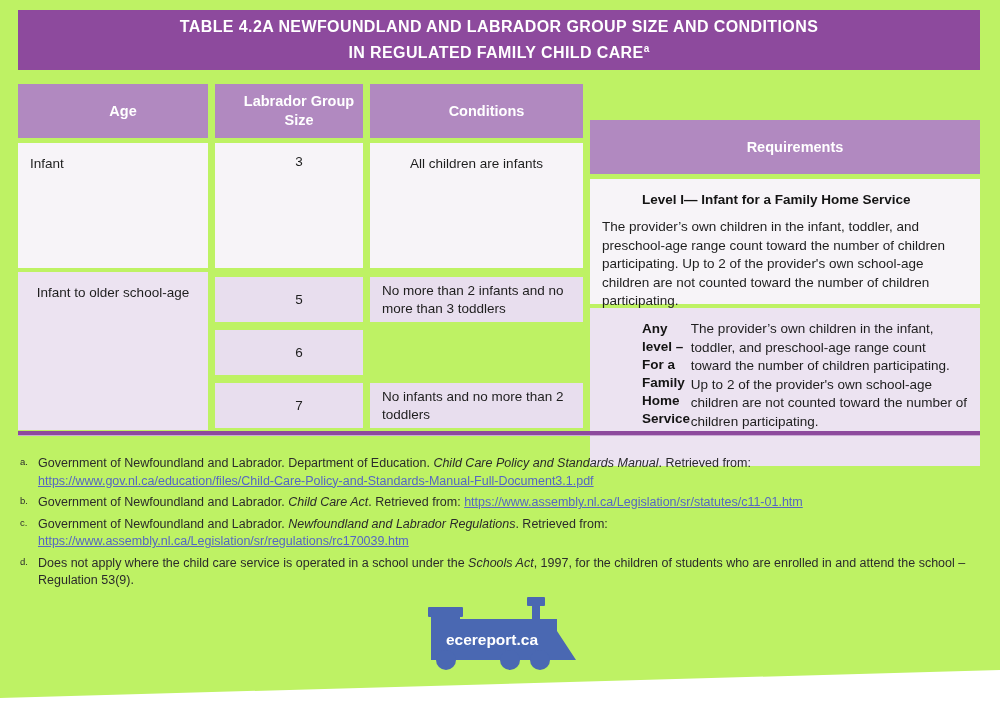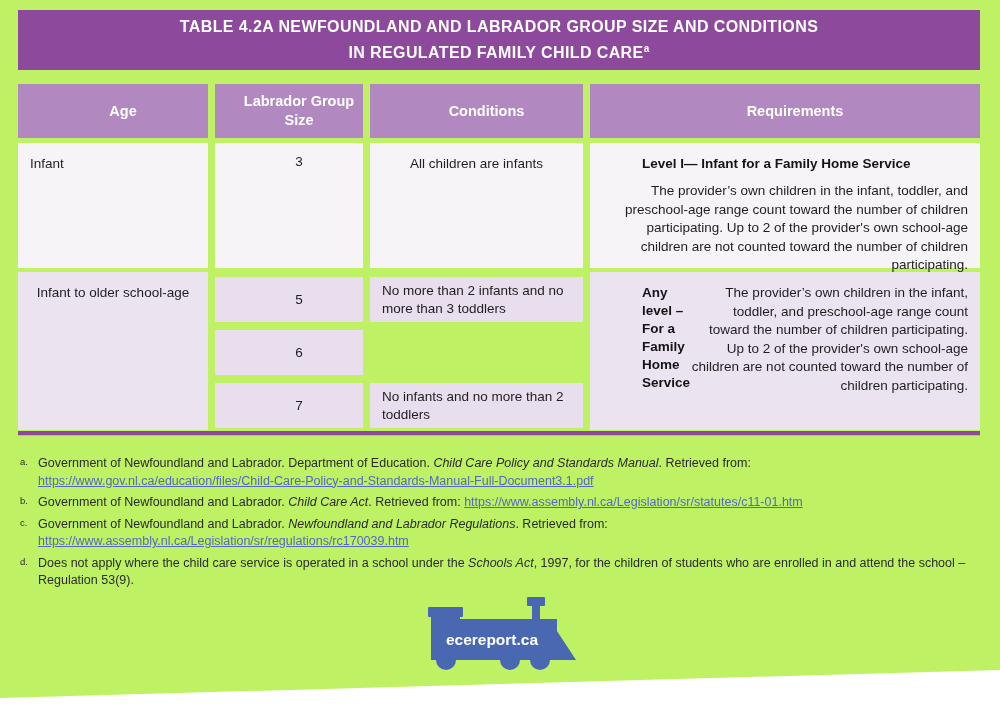--- a/index.html
+++ b/index.html
@@ -19,33 +19,33 @@
   
   .cell { position:absolute; font-size:13.5px; color:#1e1e1e; line-height:18px;padding-left:20px; }
   .hdr {
     background:#b189c0; color:#fff; font-weight:bold; font-size:14.5px;
     display:flex; align-items:center; justify-content:center; text-align:center;
     top:84px; height:54px; line-height:19px;
   }
   .c1 { left:18px;  width:190px; }
   .c2 { left:215px; width:148px; }
   .c3 { left:370px; width:213px; }
-  .c4 { left:590px; width:390px; }
+  .c4 { left:590px; width:390px;margin-top:36px; }
   .light { background:#f7f4f8; }
   .lav   { background:#ece3f1; }
   .sublav{ background:#e8deee; }
   .row1 { top:143px; height:125px; }
   .sec2 { top:272px; height:158px; }
   .pad { padding:12px 12px; }
   .num { display:flex; justify-content:center; }
   .num.top { align-items:flex-start; padding-top:10px; }
   .center-h { text-align:center; }
   .vcenter { display:flex; flex-direction:row; justify-content:center; }
   .req-title { font-weight:bold; margin-bottom:9px; font-size:13.5px; color:#141414;padding-left:40px; }
-  .req-body { font-size:13.5px; line-height:18.5px;text-align:right; }
+  .req-body { font-size:13.5px; line-height:18.5px; }
   .sub { height:45px; display:flex; align-items:center; }
   .sub.numcell { justify-content:center; }
   .sub.condcell { padding:16px 12px; }
   .sr1 { top:277px; } .sr2 { top:330px; } .sr3 { top:383px; }
   
   .rule { position:absolute; left:18px; top:431px; width:962px; height:5px;
           background:#8d4a9d; border-bottom:1px solid #c9a9d4; }
   
   .footnotes { position:absolute; left:20px; top:455px; width:958px;
                font-size:12.5px; color:#2b2b2b; line-height:17.5px; }

